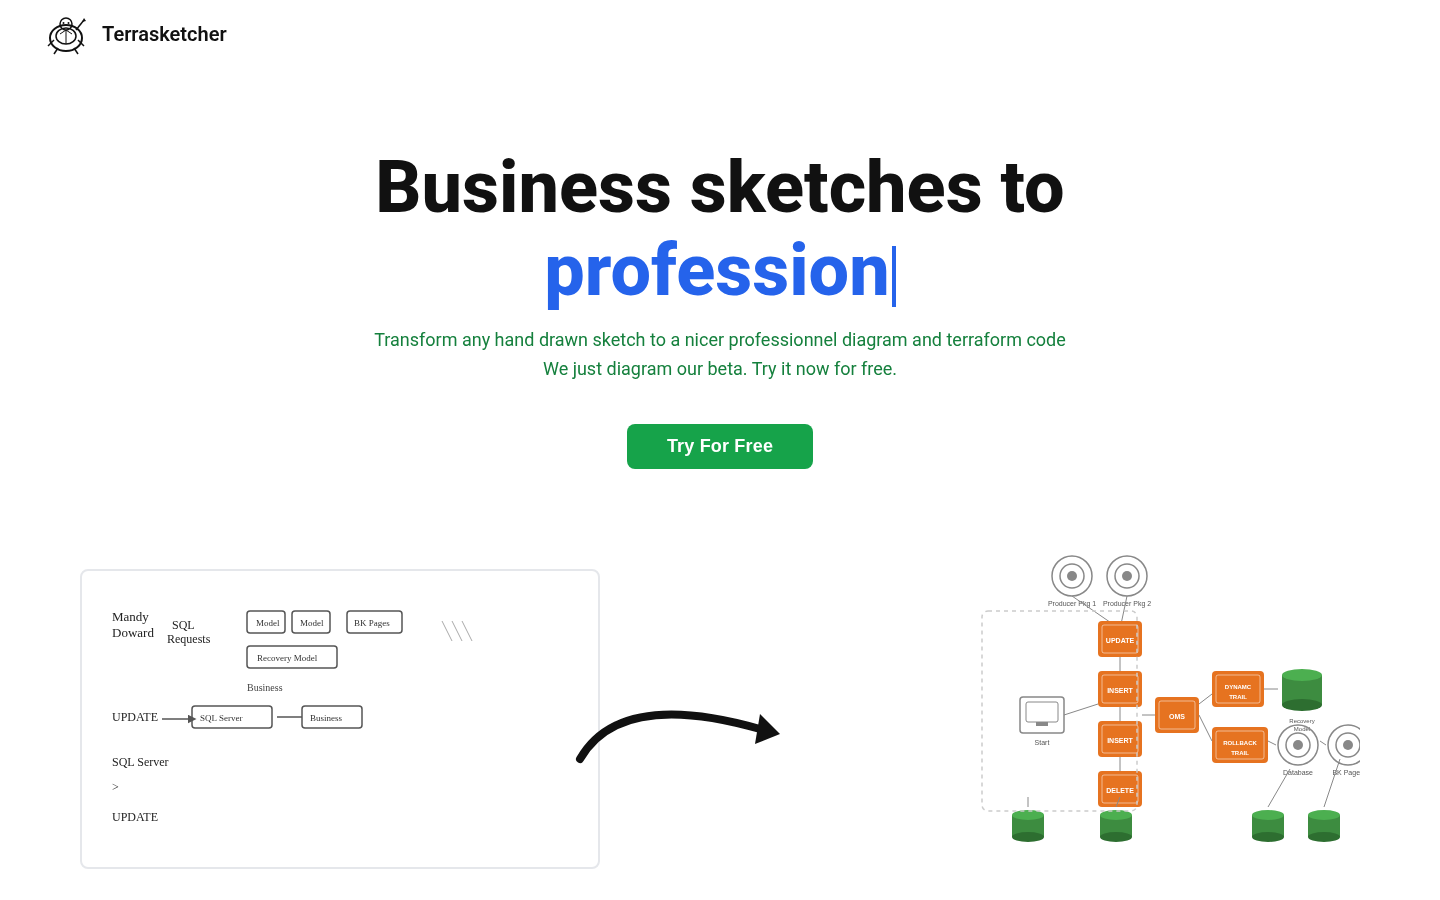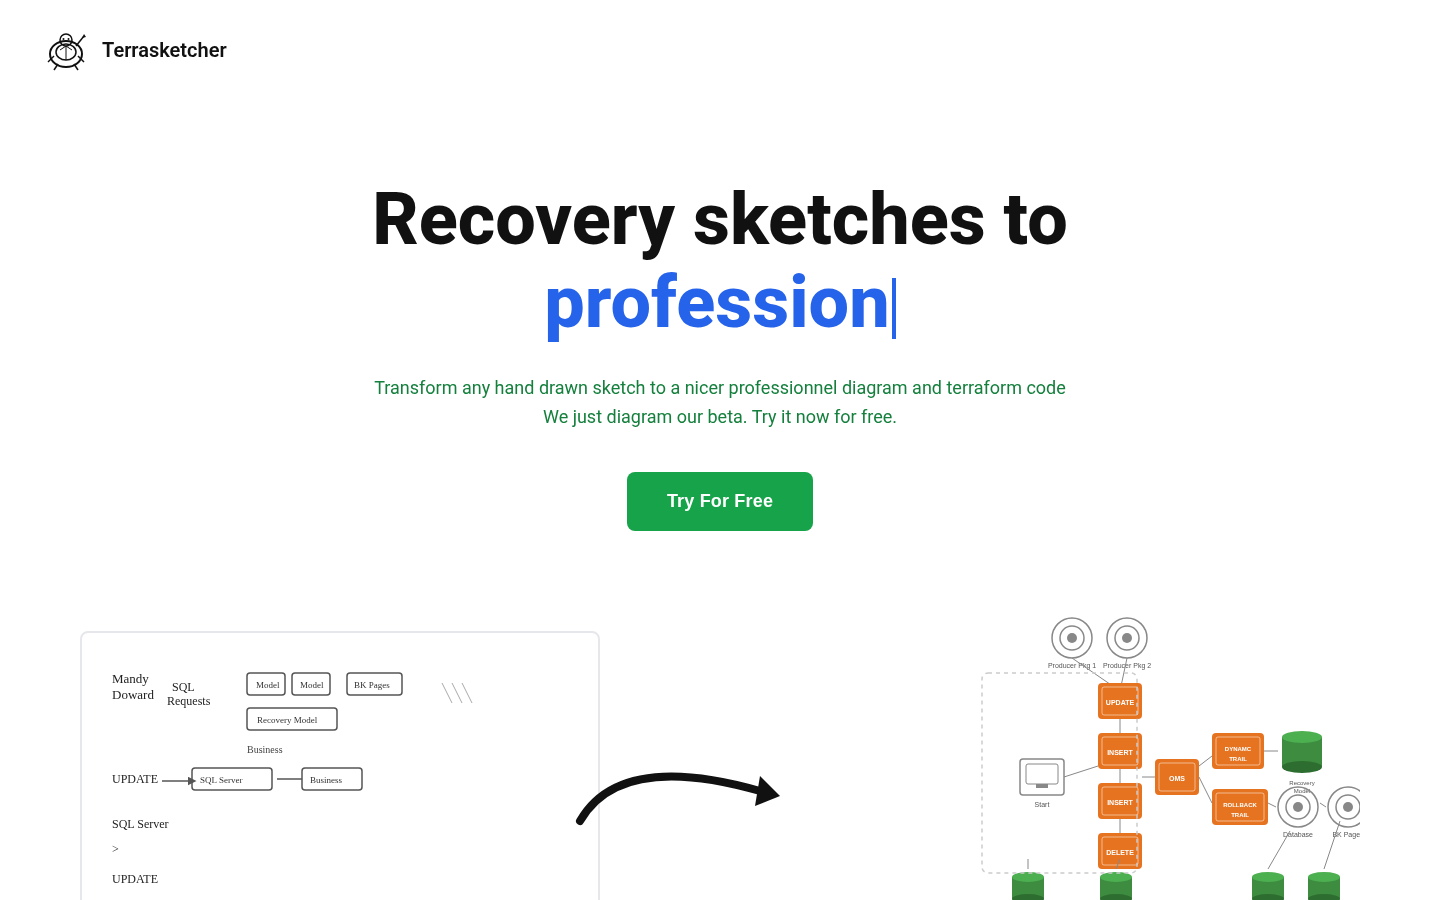--- a/index.html
+++ b/index.html
@@ -13,21 +13,21 @@
       background: #ffffff;
       width: 1440px;
       min-height: 900px;
       overflow-x: hidden;
     }
 
     
     .header {
       display: flex;
       align-items: center;
-      padding: 24px 40px;
+      padding: 8px 40px;
       border-bottom: none;
     }
 
     .logo-container {
       display: flex;
       align-items: center;
       gap: 10px;
     }
 
     .logo-icon {
@@ -56,21 +56,21 @@
       color: #111111;
       line-height: 1.1;
       margin-bottom: 4px;
     }
 
     .hero-title-blue {
       font-size: 72px;
       font-weight: 800;
       color: #2563eb;
       line-height: 1.1;
-      margin-bottom: 32px;
+      margin-bottom: 16px;
     }
 
     .cursor {
       display: inline-block;
       width: 4px;
       background: #2563eb;
       height: 0.85em;
       vertical-align: middle;
       margin-left: 2px;
       animation: blink 1s step-end infinite;
@@ -86,21 +86,21 @@
       color: #15803d;
       line-height: 1.6;
       margin-bottom: 40px;
     }
 
     .cta-button {
       background: #16a34a;
       color: #ffffff;
       border: none;
       border-radius: 8px;
-      padding: 19px 40px;
+      padding: 12px 40px;
       font-size: 18px;
       font-weight: 600;
       cursor: pointer;
       letter-spacing: 0.01em;
     }
 
     
     .diagram-section {
       position: relative;
       width: 100%;
@@ -164,21 +164,21 @@
 
       <line x1="20" y1="26" x2="26" y2="22" stroke="#111" stroke-width="1"></line>
       <line x1="32" y1="26" x2="26" y2="22" stroke="#111" stroke-width="1"></line>
       <line x1="26" y1="22" x2="26" y2="36" stroke="#111" stroke-width="1"></line>
     </svg>
     <span class="logo-text">Terrasketcher</span>
   </div>
 </header>
 
 <section class="hero">
-  <h1 class="hero-title">Recovery sketches to</h1>
+  <h1 class="hero-title">Business sketches to</h1>
   <h1 class="hero-title-blue">
     <span>profession</span><span class="cursor"></span>
   </h1>
   <p class="hero-subtitle">
     <span>Transform any hand drawn sketch to a nicer professionnel diagram and terraform code</span><br>
     <span>We just diagram our beta. Try it now for free.</span>
   </p>
   <button class="cta-button">Try For Free</button>
 </section>
 

